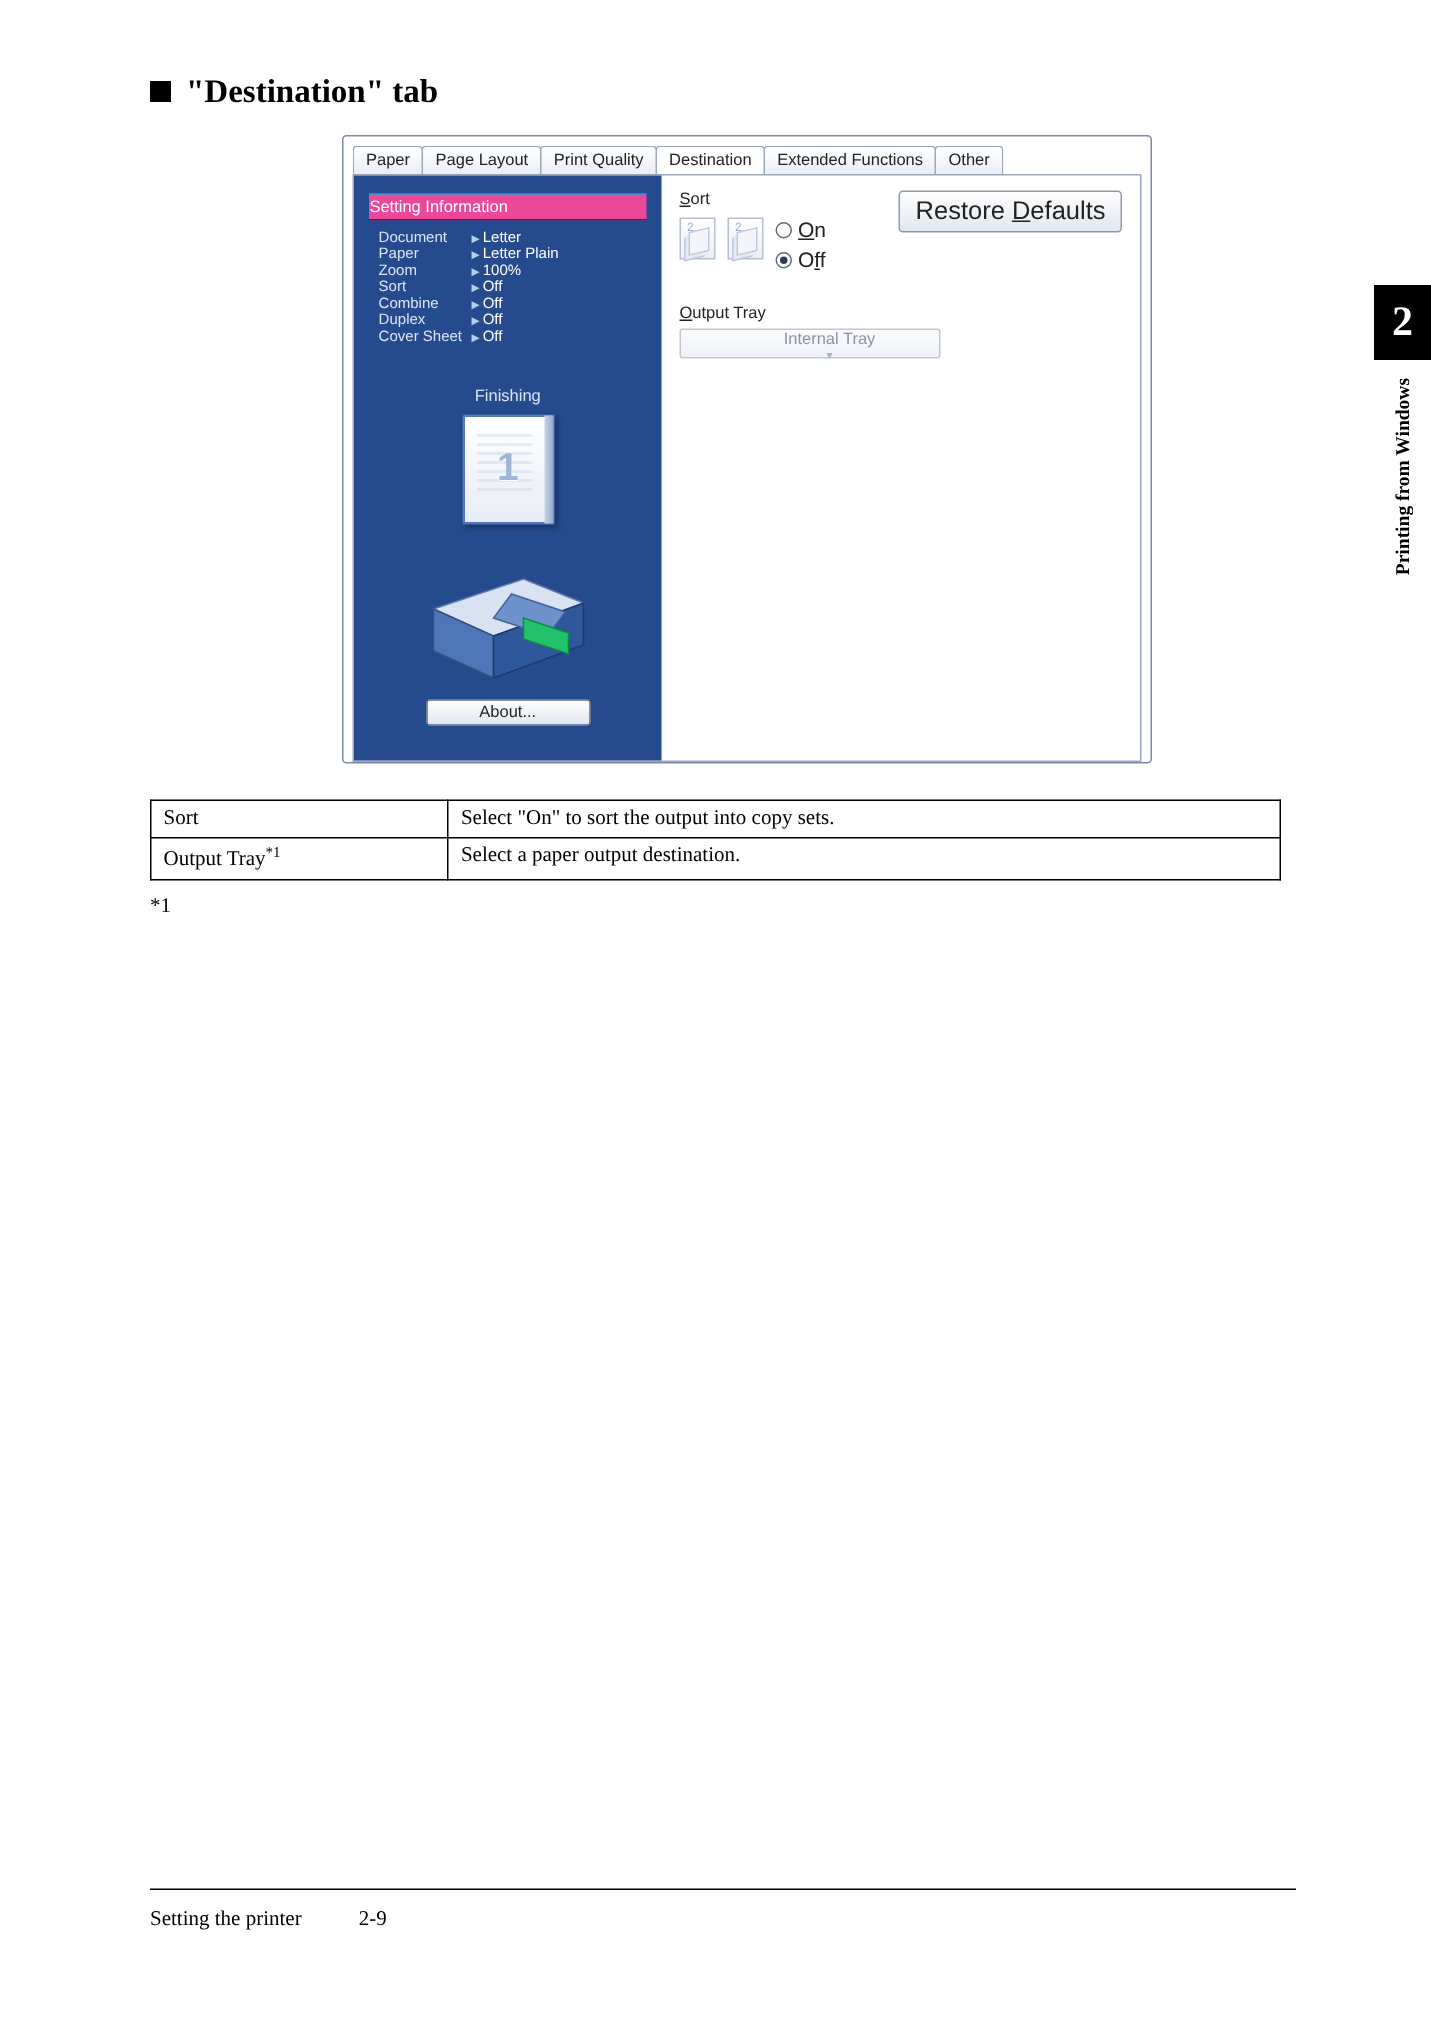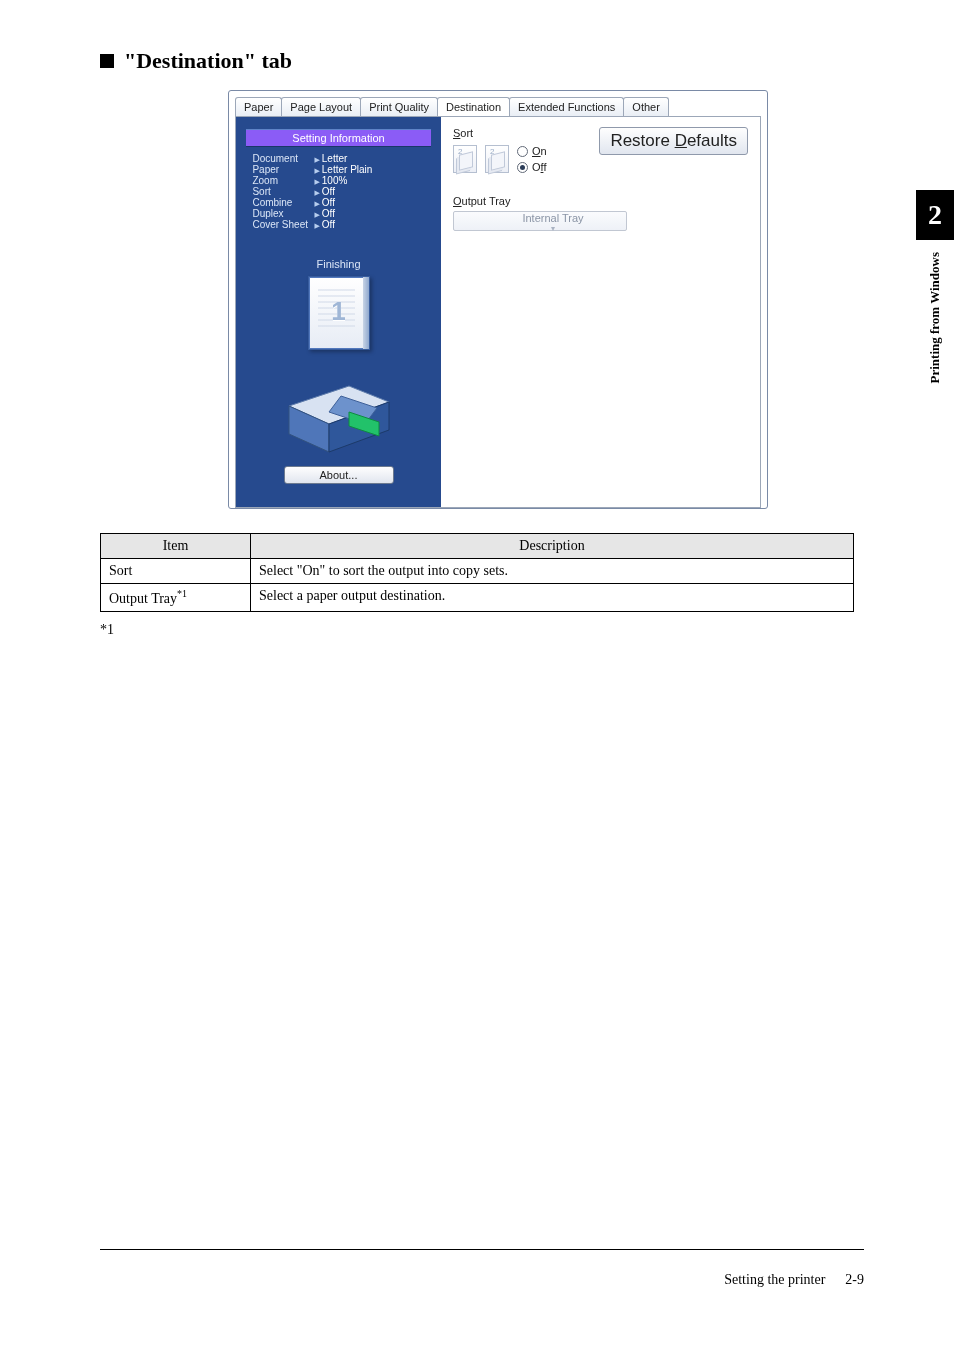--- a/index.html
+++ b/index.html
@@ -77,23 +77,22 @@
 
   .sidebar {
     width: 205px;
     background: #264a8e;
     color: #fff;
     display: flex;
     flex-direction: column;
     align-items: center;
   }
   .sidebar-hdr {
-    background: #8b5cf6;
+    background: #ec4899;
     width: 90%;
-    text-align: center;
     margin: 12px auto 6px;
     padding: 2px 0;
     font-size: 11px;
     border-top: 1px solid #5e84c7;
     border-bottom: 1px solid #1a3768;
   }
   .info-grid {
     width: 84%;
     font-size: 10px;
   }
@@ -183,21 +182,21 @@
     position: absolute; left: 4px; top: 1px;
   }
   .sort-icon.b::before { content: "2"; }
   .sort-icon .stack {
     position: absolute; left: 5px; bottom: 3px; width: 14px; height: 16px;
     background: #f3f5fa; border: 1px solid #c0c9d9;
     box-shadow: -2px 2px 0 #e6eaf2, -3px 3px 0 #c0c9d9;
     transform: skewY(-14deg);
   }
   .radio-col { display: flex; flex-direction: column; gap: 4px; padding-top: 2px;}
-  .radio-item { display: flex; align-items: center; gap: 4px; font-size: 11px;}
+  .radio-item { display: flex; align-items: center; gap: 4px; font-size: 14px;}
   .radio { width: 11px; height: 11px; border: 1px solid #626a78; border-radius: 50%; position: relative; background: #fff;}
   .radio.checked::after { content:""; position:absolute; inset:2px; border-radius:50%; background:#2c3d58; }
   .radio-item .lbl .u { text-decoration: underline; }
 
   .restore-btn {
     border: 1px solid #8f99ab;
     border-radius: 3px;
     padding: 3px 10px;
     background: linear-gradient(#fefefe,#e1e6ef);
     font-size: 17px;
@@ -299,24 +298,24 @@
     justify-content: center;
   }
 
   
   .page-foot {
     position: absolute;
     bottom: 60px;
     left: 100px;
     right: 90px;
     border-top: 1px solid #000;
-    padding-top: 22px;
-    display: flex;
-    justify-content: flex-end;
-    gap: 20px;
+    padding-top: 12px;
+    display: flex;
+    justify-content: flex-start;
+    gap: 38px;
     font-size: 14px;
   }
 </style>
 </head>
 <body>
 
 <div class="page-content">
   <h2 class="section-heading">
     <span class="bullet"></span><span>"Destination" tab</span>
   </h2>
@@ -422,24 +421,20 @@
             </div>
           </div>
         </div>
       </div>
     </div>
 
   </div>
 
   <table class="desc">
     <tbody>
-        <tr>
-      <th>Item</th>
-      <th>Description</th>
-    </tr>
     <tr>
       <td><span>Sort</span></td>
       <td>Select "On" to sort the output into copy sets.</td>
     </tr>
     <tr>
       <td><span>Output Tray</span><span class="sup">*1</span></td>
       <td>Select a paper output destination.</td>
     </tr>
   </tbody>
     </table>

